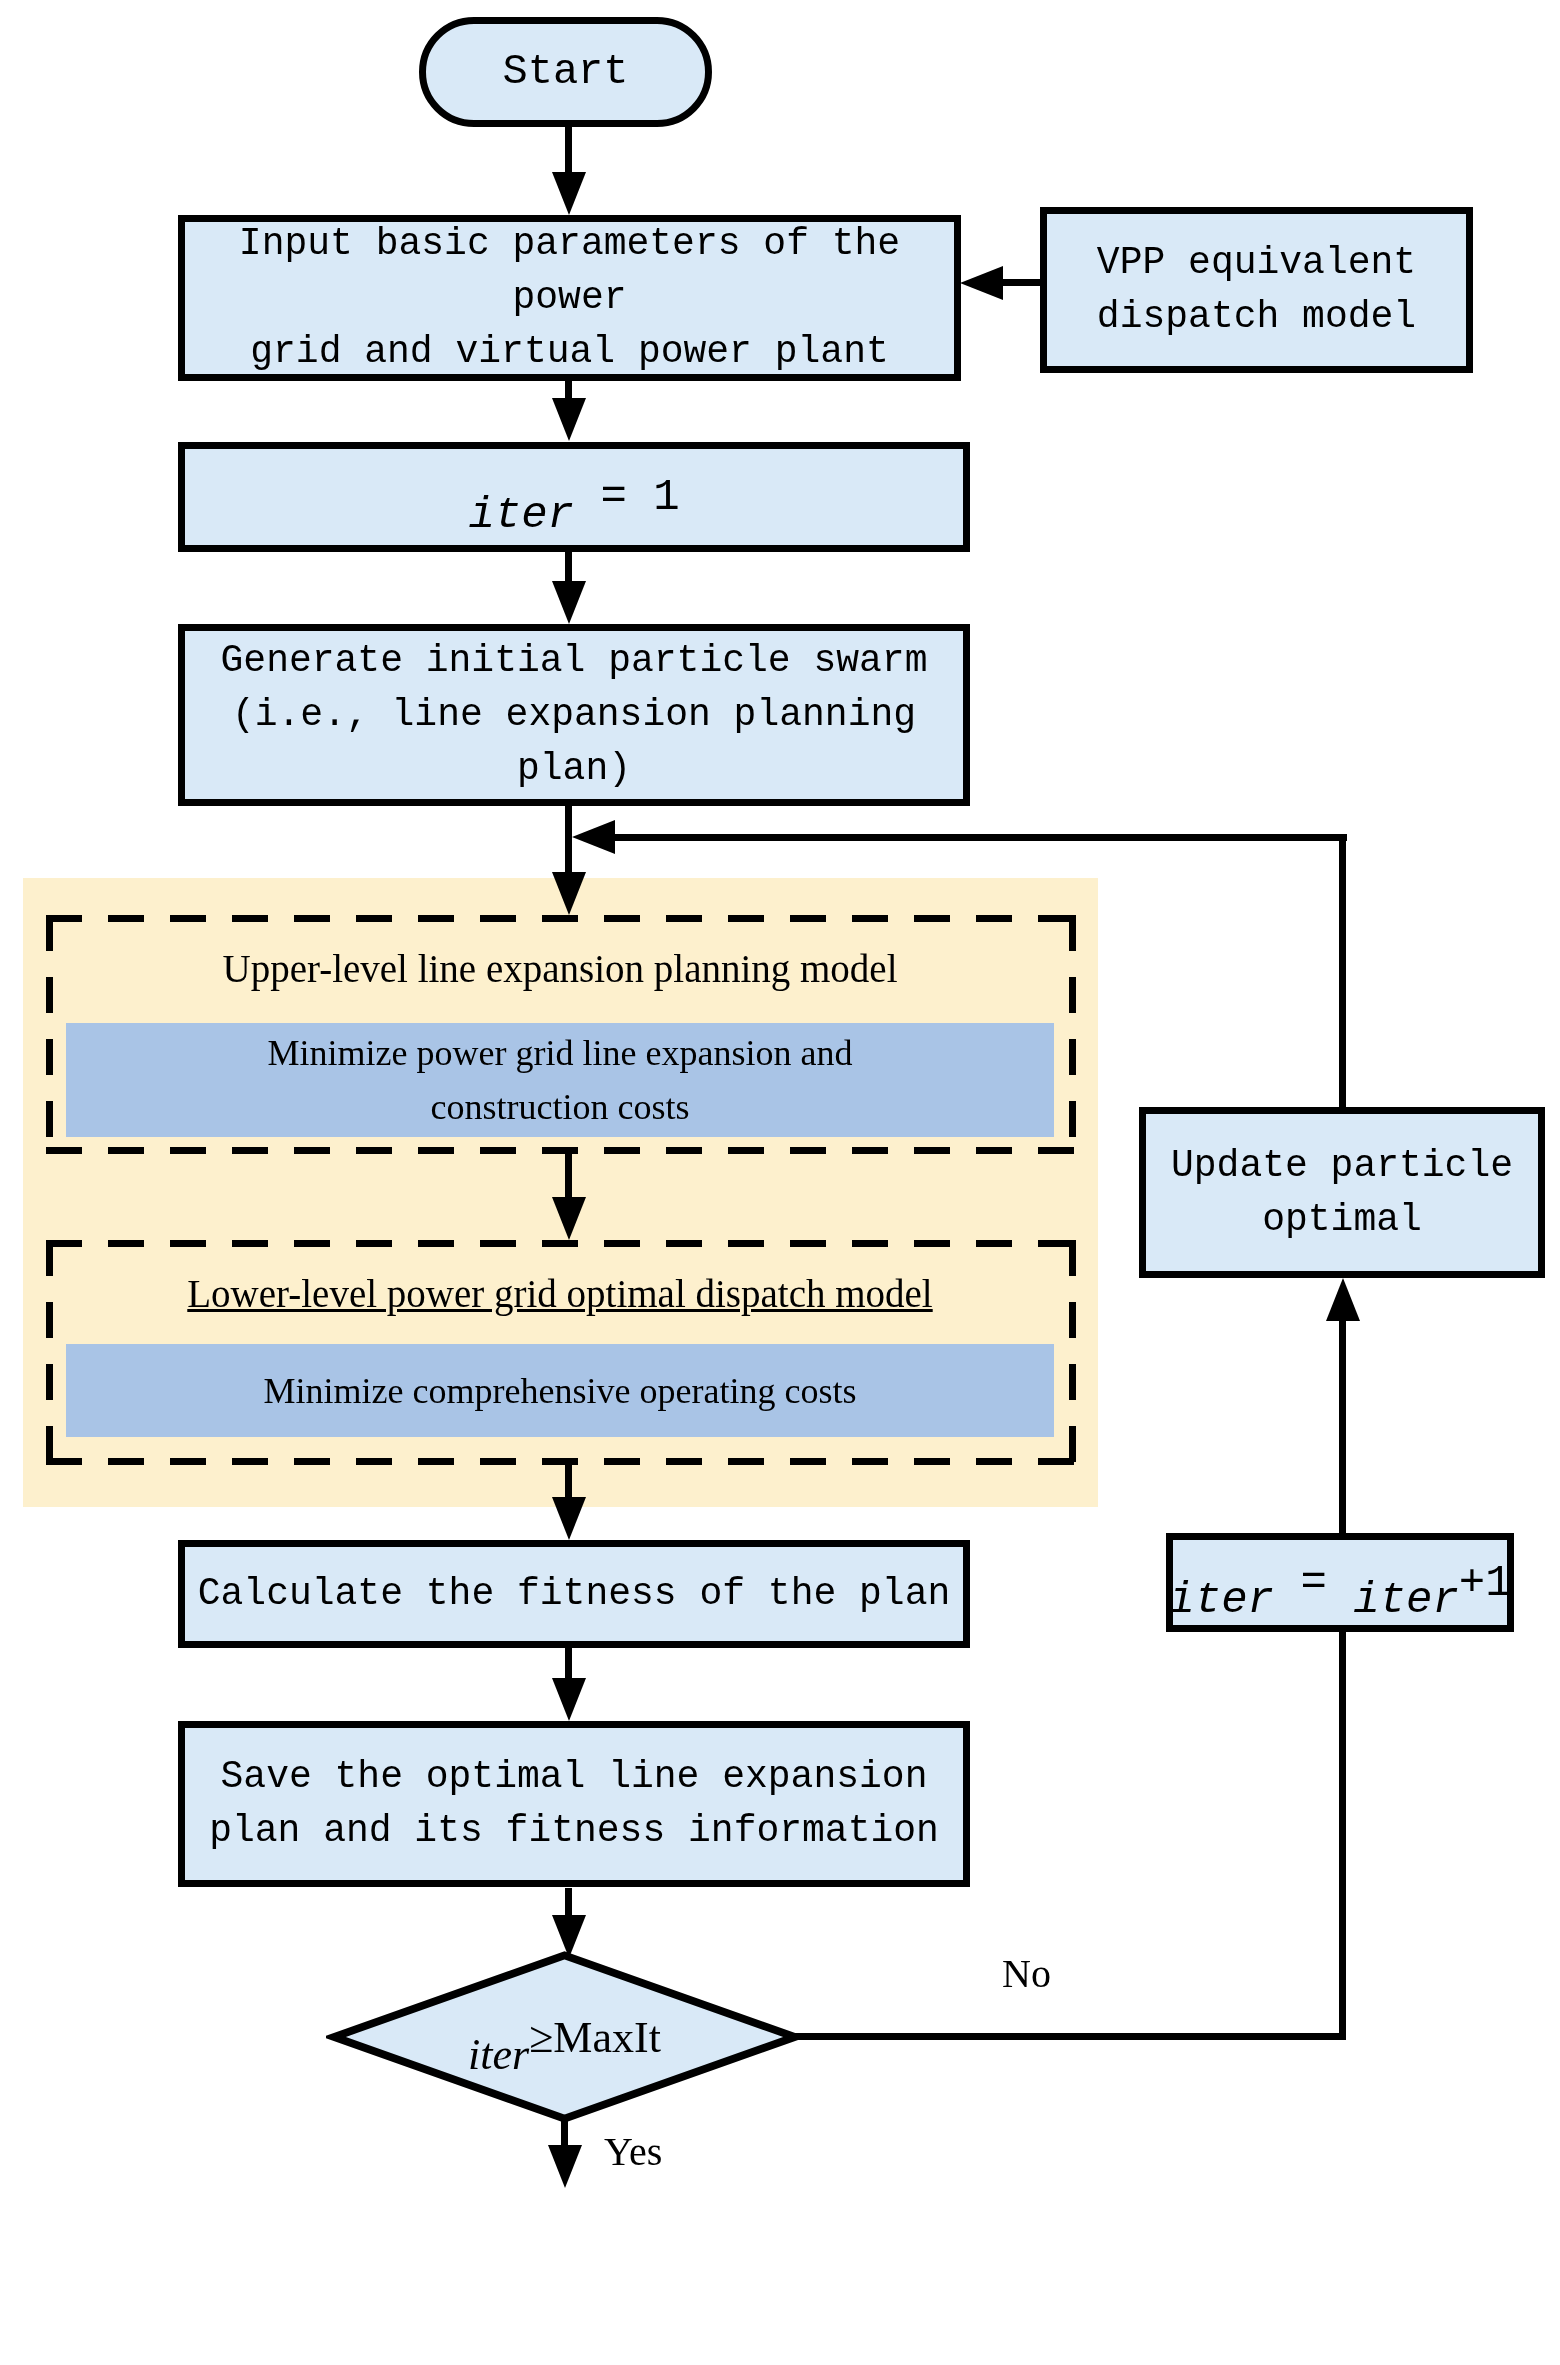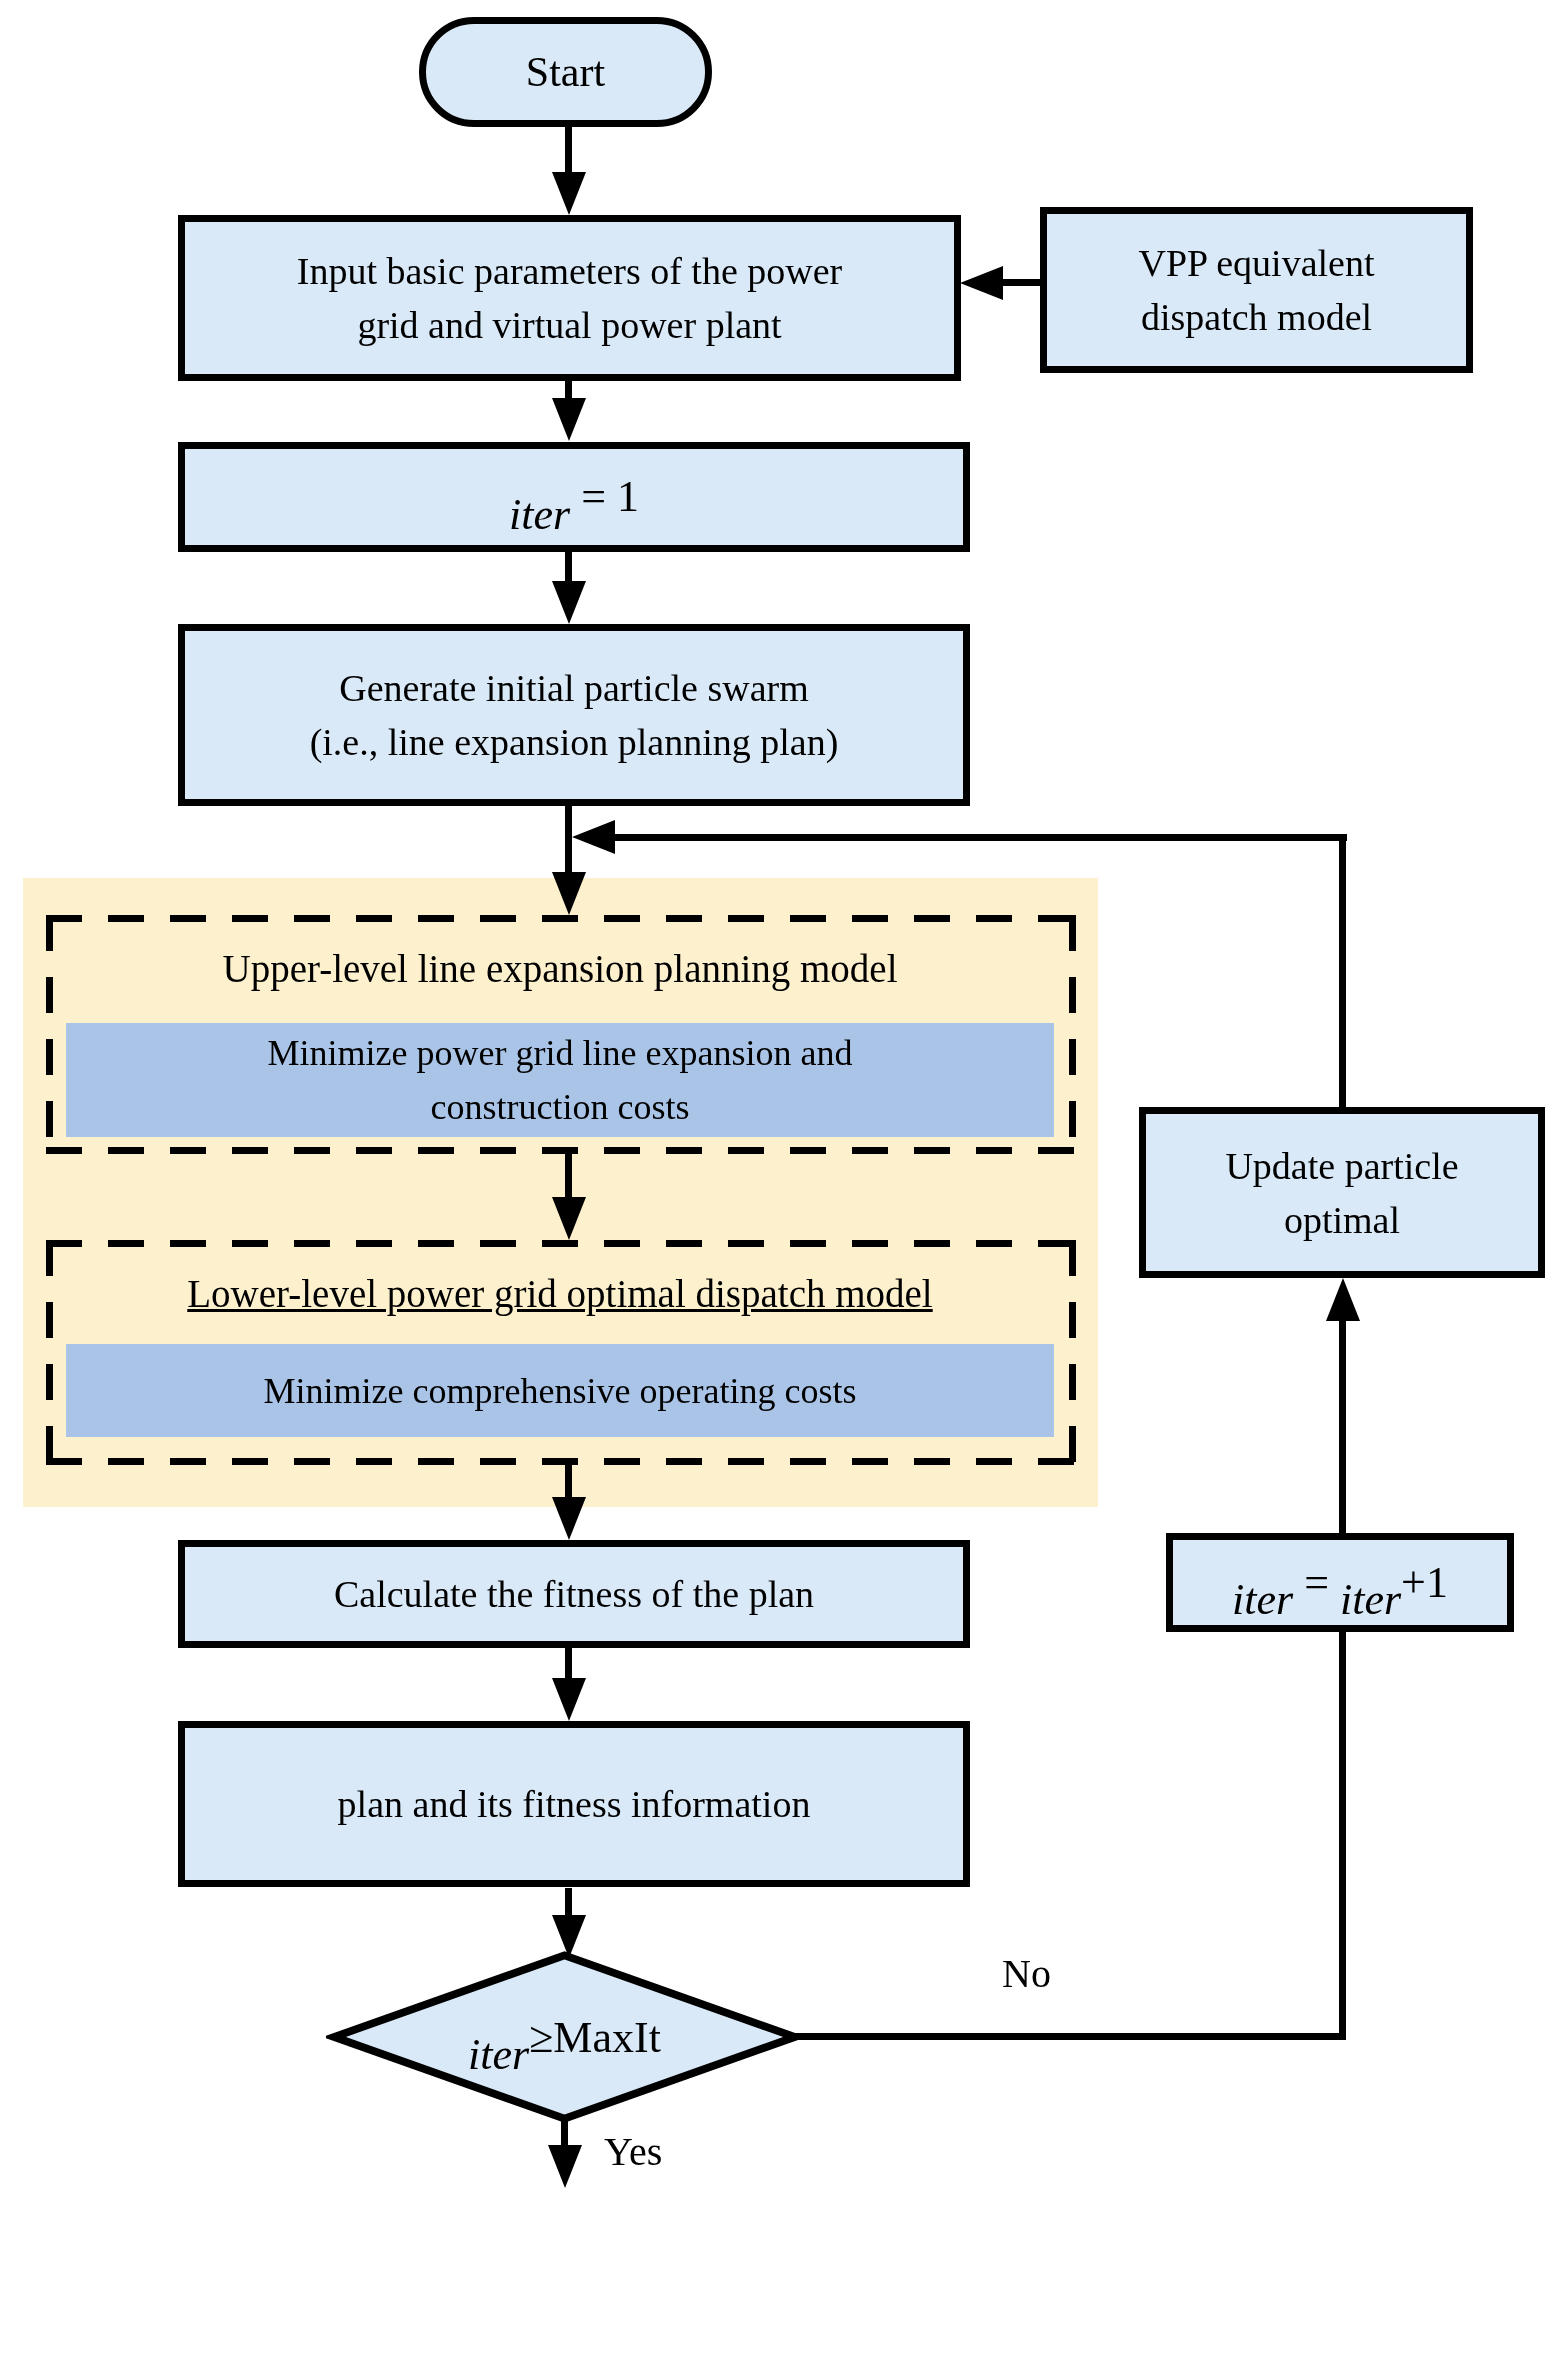--- a/index.html
+++ b/index.html
@@ -12,21 +12,21 @@
   html,body{width:1561px;height:2366px;background:#ffffff;}
   body{font-family:"Liberation Serif","DejaVu Serif",serif;color:#000;}
   #canvas{position:relative;width:1561px;height:2366px;overflow:hidden;}
 
   .node{
     position:absolute;
     background:var(--node-fill);
     border:7.2px solid var(--line-color);
     display:flex;flex-direction:column;align-items:center;justify-content:center;
     text-align:center;z-index:3;
-    font-size:38px;line-height:54px;
+    font-size:38px;line-height:54px;font-family:Liberation Mono, monospace;
   }
   .oval{border-radius:61px;font-size:42px;}
   .region{
     position:absolute;background:var(--region-fill);z-index:1;
   }
   .objective{
     position:absolute;background:var(--objective-fill);z-index:2;
     display:flex;flex-direction:column;align-items:center;justify-content:center;
     text-align:center;font-size:36px;line-height:54px;
   }
@@ -157,20 +157,21 @@
   </div>
   <div class="objective" style="left:66px;top:1344px;width:988px;height:93px;">
     <span>Minimize comprehensive operating costs</span>
   </div>
 
   <div class="node" style="left:178px;top:1540px;width:792px;height:108px;">
     <span>Calculate the fitness of the plan</span>
   </div>
 
   <div class="node" style="left:178px;top:1721px;width:792px;height:166px;">
+    <span>Save the optimal line expansion</span>
     <span>plan and its fitness information</span>
   </div>
 
   <div id="diamond-wrap">
     <svg width="477" height="172" viewBox="0 0 864 312">
       <polygon points="432,8 850,156 432,304 14,156" fill="var(--node-fill)" stroke="var(--line-color)" stroke-width="14"></polygon>
     </svg>
     <div id="diamond-text">
       <span class="it">iter</span>
         <span class="rm">≥</span>

